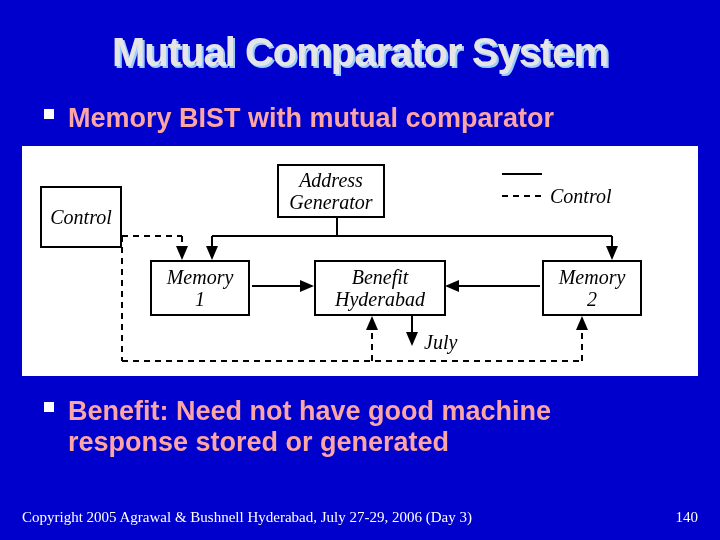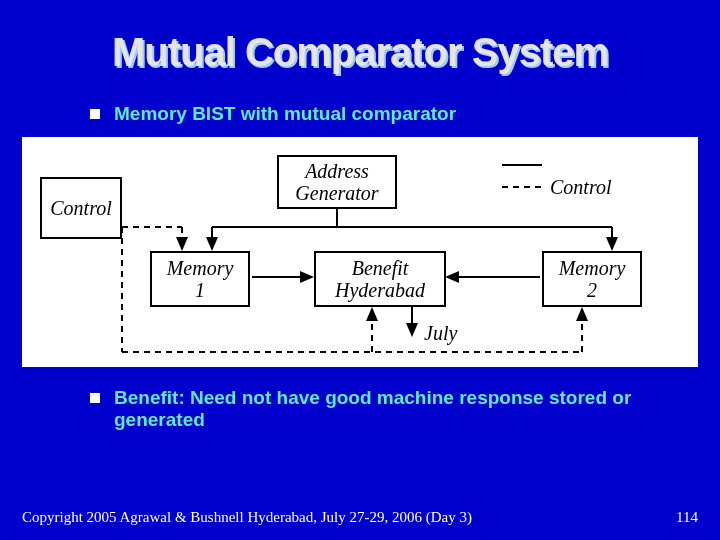--- a/index.html
+++ b/index.html
@@ -15,25 +15,24 @@
     color: #e5e5e5;
     font-family: "Arial Black", Arial, sans-serif;
     font-weight: 900;
     font-size: 40px;
     text-align: center;
     padding-top: 30px;
     text-shadow: 2px 2px 0 #99ccff;
     letter-spacing: -1px;
   }
   .bullets {
-    color: #5eead4;
-    font-size: 19px;
+    color: #fca5a5;
+    font-size: 27px;
     font-weight: bold;
     padding: 28px 44px 0 44px;
-    margin-left: 46px;
   }
   .bullet {
     display: flex;
     align-items: flex-start;
     margin-bottom: 12px;
   }
   .bullet .sq {
     width: 10px;
     height: 10px;
     background: #ffffff;
@@ -135,21 +134,21 @@
       <line x1="390" y1="170" x2="390" y2="198" stroke="#000" stroke-width="2" marker-end="url(#arrow)"></line>
 
       <line x1="480" y1="28" x2="520" y2="28" class="legend-line"></line>
       <line x1="480" y1="50" x2="520" y2="50" stroke="#000" stroke-width="2" stroke-dasharray="6,5"></line>
     </svg>
 
     <div class="box" style="left:18px; top:40px; width:82px; height:62px;">
       <span class="label" style="position:static">Control</span>
     </div>
 
-    <div class="box" style="left:255px; top:18px; width:120px; height:54px;">
+    <div class="box" style="left:255px; top:18px; width:108px; height:54px;">
       <span>Address</span>
       <span>Generator</span>
     </div>
 
     <div class="box" style="left:128px; top:114px; width:100px; height:56px;">
       <span>Memory</span>
       <span>1</span>
     </div>
 
     <div class="box" style="left:292px; top:114px; width:132px; height:56px;">
@@ -170,14 +169,14 @@
 
 <div class="bullets" style="padding-top:6px;">
   <div class="bullet">
     <div class="sq"></div>
     <div>Benefit: Need not have good machine response stored or generated</div>
   </div>
 </div>
 
 <div class="footer">
   <span>Copyright 2005 Agrawal &amp; Bushnell   Hyderabad, July 27-29, 2006 (Day 3)</span>
-  <span>114</span>
+  <span>140</span>
 </div>
 
 </body></html>

